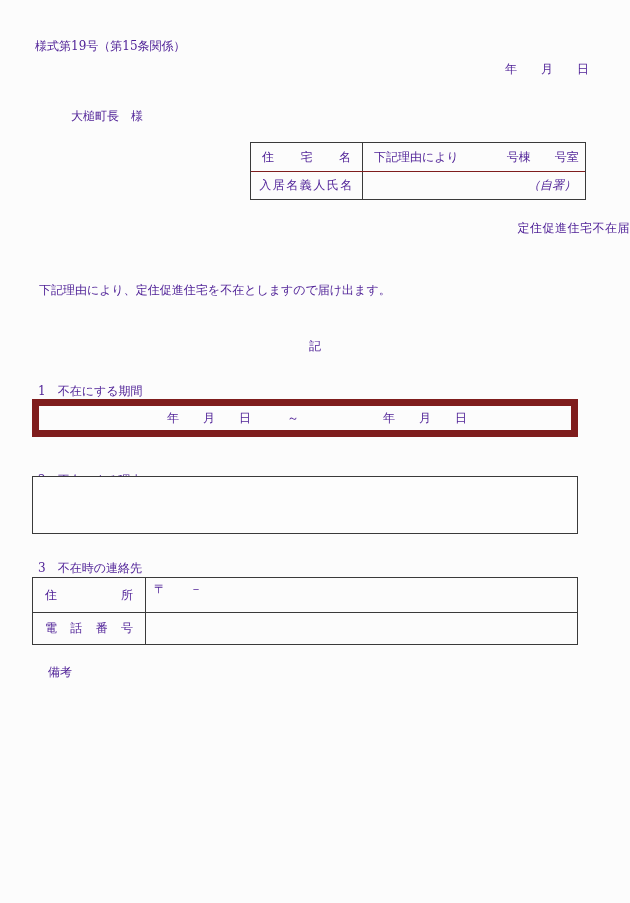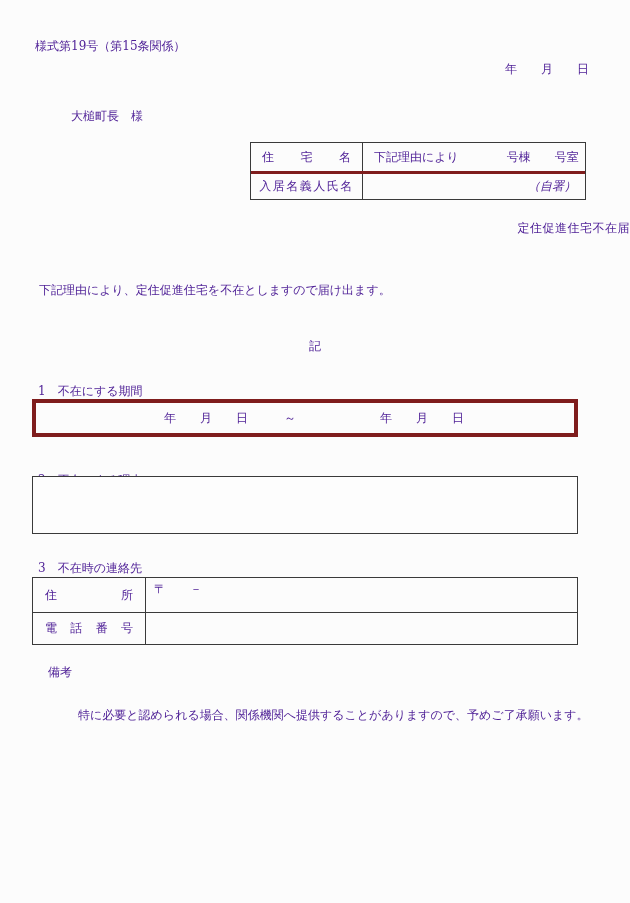--- a/index.html
+++ b/index.html
@@ -20,21 +20,21 @@
   .form-number { left: 35px; top: 38px; }
   .date-line   { right: 41px; top: 61px; }
   .addressee   { left: 48px; top: 108px; margin-left: 23px; }
 
   
   .housing-table {
     left: 250px; top: 142px; width: 336px;
     border: 1px solid #3a3a3a;
   }
   .ht-row { display: flex; height: 28px; }
-  .ht-row + .ht-row { border-top: 3px solid #7f1d1d; }
+  .ht-row + .ht-row { border-top: 1px solid #7f1d1d; }
   .ht-label {
     width: 112px; flex: 0 0 112px;
     border-right: 1px solid #3a3a3a;
     display: flex; align-items: center;
   }
   .ht-label.justify { justify-content: space-between; padding: 0 11px; }
   .ht-label.center  { justify-content: center; letter-spacing: 1.5px; padding: 0 2px; }
   .ht-value { flex: 1; display: flex; align-items: center; padding-left: 11px; }
   .ht-value.signature { justify-content: flex-end; padding-right: 9px; font-style: italic; }
 
@@ -44,21 +44,21 @@
 
   .ki-marker { left: 0; top: 338px; width: 100%; text-align: center; }
 
   .sec-heading { left: 38px; }
   .s1 { top: 383px; }
   .s2 { top: 472px; }
   .s3 { top: 560px; }
 
   .period-box {
     left: 32px; top: 399px; width: 546px; height: 38px;
-    border: 4px solid #7f1d1d;
+    border: 7px solid #7f1d1d;
     display: flex; align-items: center;
   }
   .period-text { padding-left: 128px; }
 
   .reason-box {
     left: 32px; top: 476px; width: 546px; height: 58px;
     border: 1px solid #3a3a3a;
     background: #fdfdfd;
   }
 
@@ -143,15 +143,14 @@
         <span>電</span>
         <span>話</span>
         <span>番</span>
         <span>号</span>
       </div>
       <div class="ct-value"></div>
     </div>
   </div>
 
   <div class="abs remarks-heading">備考</div>
-  <div class="abs remark-line2">特に必要と認められる場合、関係機関へ提供することがありますので、予めご了承願います。</div>
 
 </div>
 
 </body></html>

